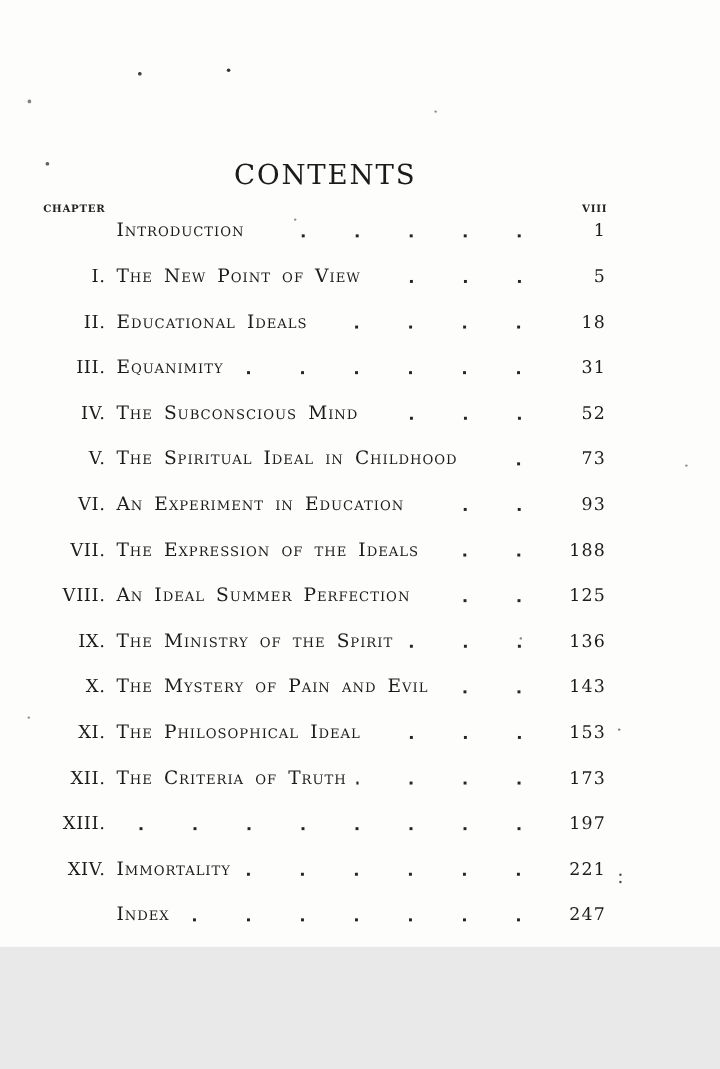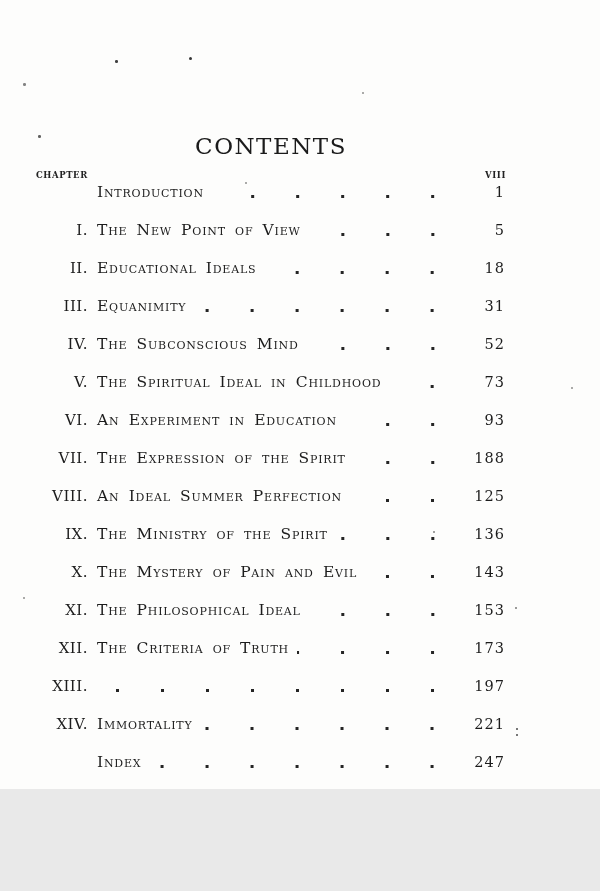--- a/index.html
+++ b/index.html
@@ -151,21 +151,21 @@
 
     <div class="toc-row">
       <span class="numeral">VI.</span>
       <span class="chapter-title">An Experiment in Education</span>
       <span class="leader"></span>
       <span class="page-num">93</span>
     </div>
 
     <div class="toc-row">
       <span class="numeral">VII.</span>
-      <span class="chapter-title">The Expression of the Spirit</span>
+      <span class="chapter-title">The Expression of the Ideals</span>
       <span class="leader"></span>
       <span class="page-num">188</span>
     </div>
 
     <div class="toc-row">
       <span class="numeral">VIII.</span>
       <span class="chapter-title">An Ideal Summer Perfection</span>
       <span class="leader"></span>
       <span class="page-num">125</span>
     </div>

